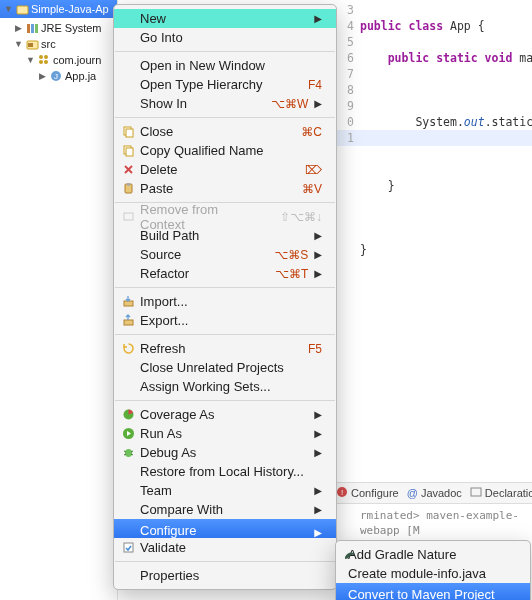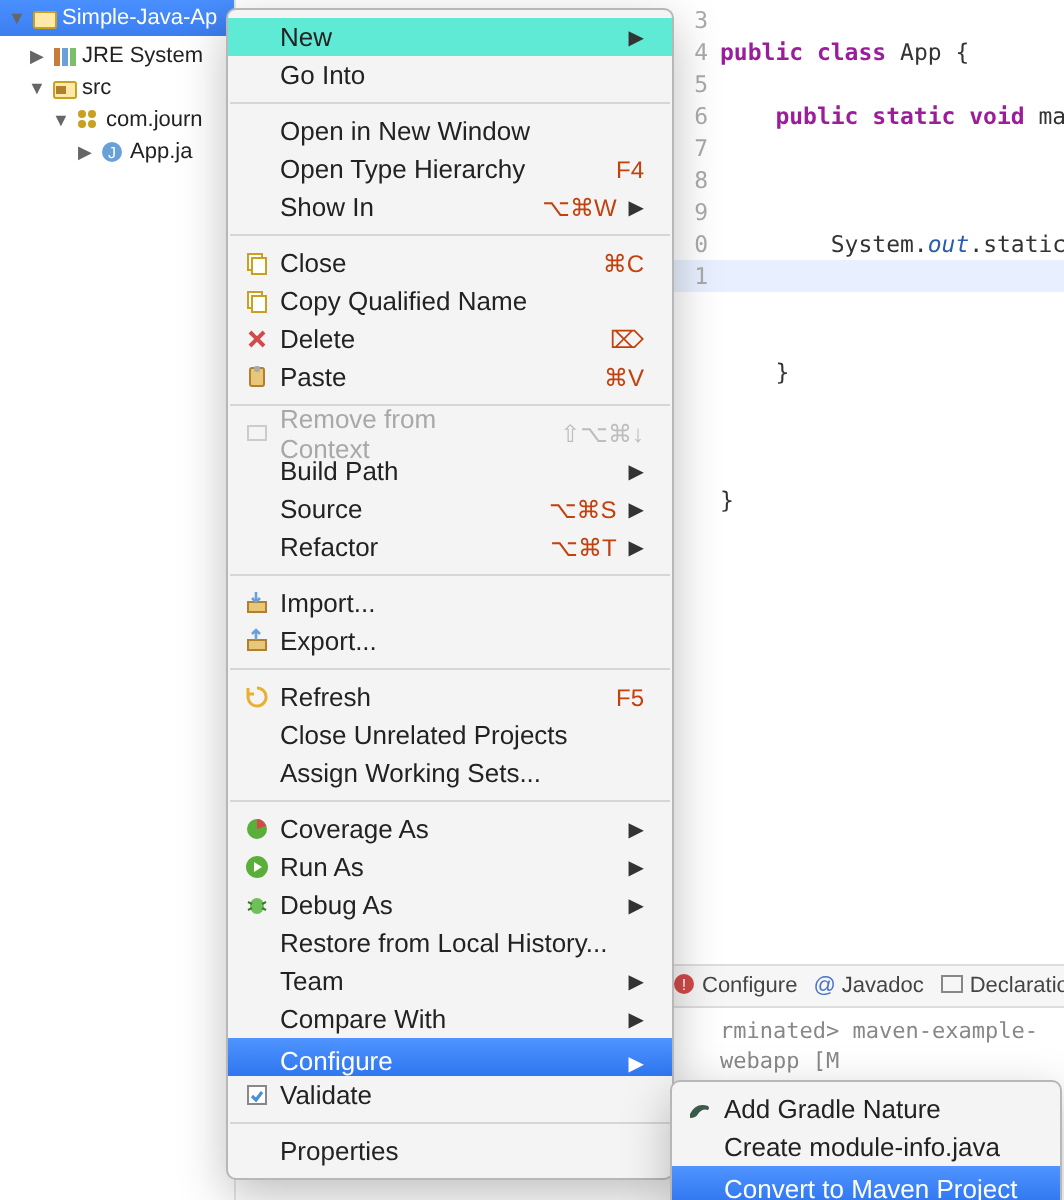--- a/index.html
+++ b/index.html
@@ -113,21 +113,21 @@
     position:absolute;
     left:335px; top:540px;
     width:196px;
     background:#f4f4f4;
     border:1px solid #b7b7b7;
     border-radius:5px;
     box-shadow: 0 8px 24px rgba(0,0,0,.25);
     padding:4px 0;
     font-size:13px;
   }
-  .submenu .mi { padding:0 14px 0 26px; }
+  .submenu .mi { padding:0 14px 0 12px; }
 </style>
 </head>
 <body>
 
 <div class="explorer">
   <div class="project-hdr">
     <span class="tw">▼</span>
     <span class="ico">
         <svg width="13" height="13">
           <rect x="1" y="3" width="11" height="8" rx="1" fill="#ffe9a8" stroke="#c9a020"></rect>

